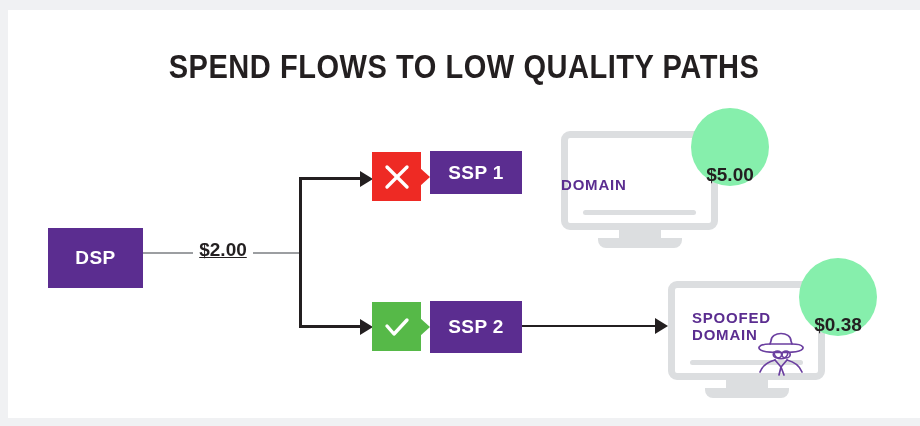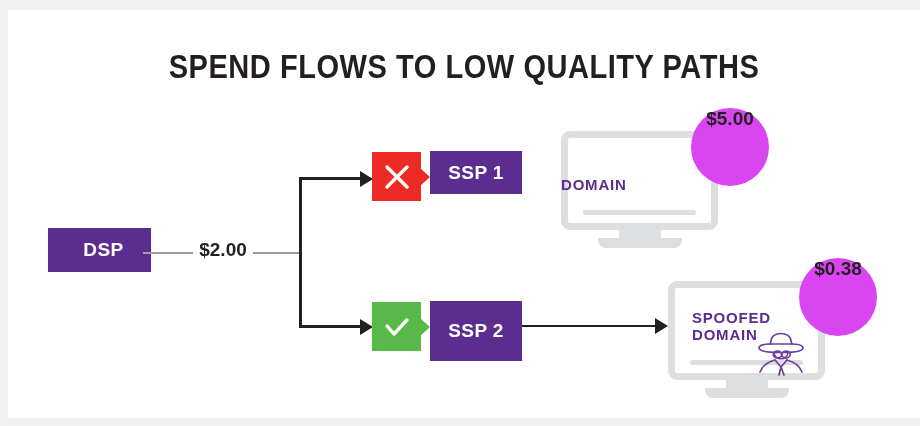--- a/index.html
+++ b/index.html
@@ -44,23 +44,23 @@
   .purple-box {
     background: #5b2d90;
     color: #ffffff;
     font-size: 19px;
     font-weight: bold;
     letter-spacing: 0.4px;
     display: flex;
     align-items: center;
     justify-content: center;
   }
-  #dsp-box { left: 40px; top: 218px; width: 95px; height: 44px; padding-left: 8px; }
+  #dsp-box { left: 40px; top: 218px; width: 95px; height: 60px; }
   #ssp1-box { left: 422px; top: 141px; width: 92px; height: 43px; }
-  #ssp2-box { left: 422px; top: 291px; width: 92px; height: 60px; }
+  #ssp2-box { left: 422px; top: 291px; width: 92px; height: 52px; }
 
   
   .status-square {
     width: 49px;
     height: 49px;
     display: flex;
     align-items: center;
     justify-content: center;
   }
   #x-square { left: 364px; top: 142px; background: #ee2a24; }
@@ -75,21 +75,21 @@
 
   
   .line-gray { background: #9c9ea1; }
   .line-dark { background: #231f20; }
 
   #line-dsp-money { left: 135px; top: 242px; width: 50px; height: 2px; }
   #line-money-junction { left: 245px; top: 242px; width: 47px; height: 2px; }
   #money-label {
     left: 180px; top: 229px; width: 70px;
     text-align: center;
-    font-size: 19px; font-weight: bold; color: #231f20;
+    font-size: 19px; font-weight: bold; color: #231f20; text-decoration: underline;
   }
   #riser { left: 291px; top: 167px; width: 3px; height: 150px; }
   #arm-top { left: 291px; top: 167px; width: 64px; height: 3px; }
   #arm-bottom { left: 291px; top: 315px; width: 64px; height: 3px; }
   #line-ssp2-monitor { left: 514px; top: 315px; width: 135px; height: 2px; }
 
   .arrowhead {
     width: 0; height: 0;
     border-top: 8px solid transparent;
     border-bottom: 8px solid transparent;
@@ -137,23 +137,23 @@
   #monitor2-base   { left: 697px; top: 378px; width: 84px; height: 10px;
                      border-radius: 0 0 8px 8px; }
   #monitor2-label  { left: 684px; top: 299px; width: 130px; }
   #monitor2-bar    { left: 682px; top: 350px; width: 113px; height: 5px; }
   #spy-icon        { left: 742px; top: 314px; width: 62px; height: 52px; }
 
   
   .price-bubble {
     width: 78px; height: 78px;
     border-radius: 50%;
-    background: #d946ef;
+    background: #86efac;
     display: flex;
-    align-items: flex-start;
+    align-items: flex-end;
     justify-content: center;
     color: #231f20;
     font-size: 19px;
     font-weight: bold;
   }
   #price-bubble-1 { left: 683px; top: 98px; }
   #price-bubble-2 { left: 791px; top: 248px; }
 </style>
 </head>
 <body>

